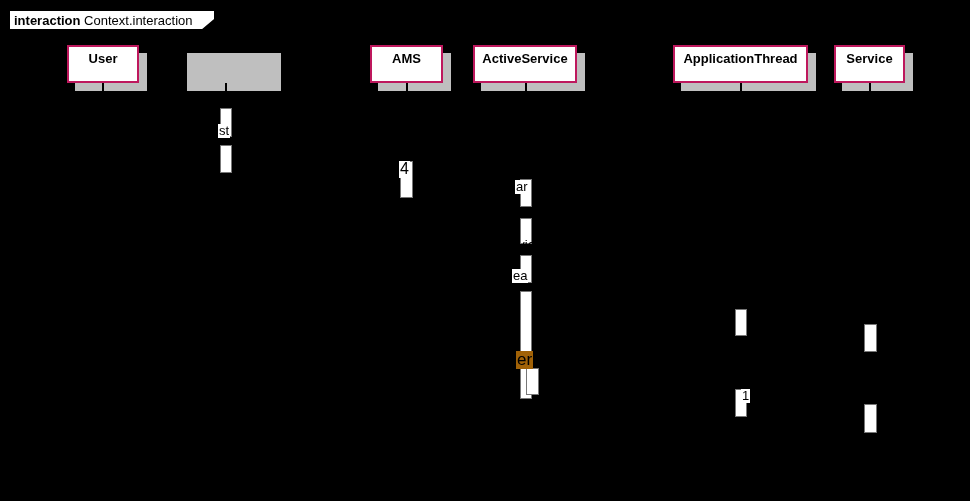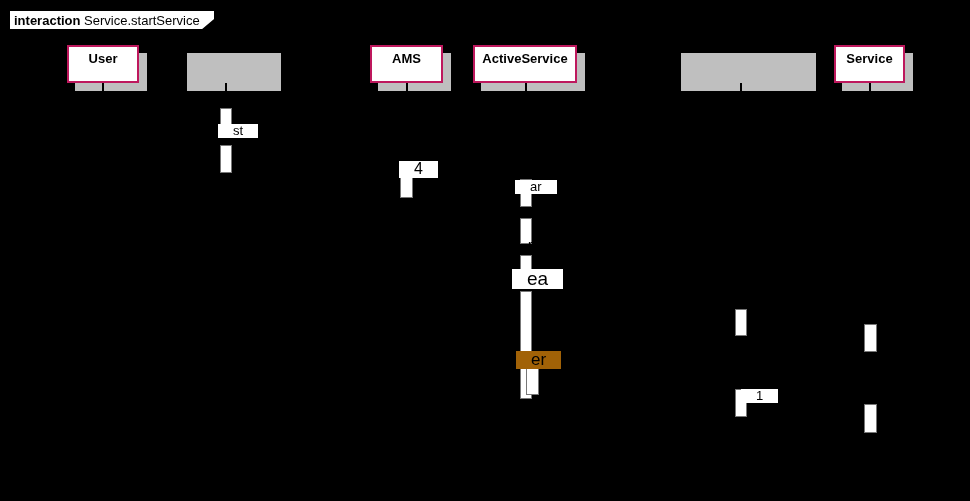--- a/index.html
+++ b/index.html
@@ -31,33 +31,33 @@
   }
   .hdr-label{font-size:13px;font-weight:bold;color:#000;line-height:1.1;}
   
   .activation{
     position:absolute;background:#ffffff;border:1px solid #777777;
     box-sizing:border-box;z-index:4;
   }
   
   .fragment{
     position:absolute;color:#000000;line-height:1.05;white-space:pre;
-    z-index:5;overflow:hidden;padding:0 15px;
+    z-index:5;overflow:hidden;padding:0 1px;
   }
 </style>
 </head>
 <body>
 
 <div id="stage">
 
   <div class="frame-label">
     <svg width="208" height="22" viewBox="0 0 208 22">
       <path d="M1,1 H207 V10.5 L194.5,21 H1 Z" fill="#ffffff" stroke="#000000" stroke-width="2"></path>
     </svg>
-    <div class="frame-text"><span class="kw">interaction</span><span> Service.startService</span></div>
+    <div class="frame-text"><span class="kw">interaction</span><span> Context.interaction</span></div>
   </div>
 
     <div class="hdr-shadow" style="left: 67px; width: 72px;"></div>
 
     <div class="hdr-shadow" style="left: 179px; width: 94px;"></div>
 
     <div class="hdr-shadow" style="left: 370px; width: 73px;"></div>
 
     <div class="hdr-shadow" style="left: 473px; width: 104px;"></div>
 
@@ -83,20 +83,23 @@
 
 
     <div class="hdr-box" style="left: 370px; width: 73px;">
       <span class="hdr-label">AMS</span>
     </div>
 
     <div class="hdr-box" style="left: 473px; width: 104px;">
       <span class="hdr-label">ActiveService</span>
     </div>
 
+    <div class="hdr-box" style="left: 673px; width: 135px;">
+      <span class="hdr-label">ApplicationThread</span>
+    </div>
 
     <div class="hdr-box" style="left: 834px; width: 71px;">
       <span class="hdr-label">Service</span>
     </div>
 
     <div class="activation" style="left: 219.5px; top: 108px; width: 12px; height: 29px;"></div>
 
     <div class="activation" style="left: 219.5px; top: 145px; width: 12px; height: 28px;"></div>
 
     <div class="activation" style="left: 399.5px; top: 161px; width: 13px; height: 37px;"></div>
@@ -120,19 +123,19 @@
     <div class="activation" style="left: 864px; top: 404px; width: 13px; height: 29px;"></div>
 
     <div class="fragment" style="left: 218px; top: 124px; font-size: 13px; background-color: rgb(255, 255, 255);">st</div>
 
     <div class="fragment" style="left: 399px; top: 161px; font-size: 16px; background-color: rgb(255, 255, 255);">4</div>
 
     <div class="fragment" style="left: 515px; top: 180px; font-size: 13px; background-color: rgb(255, 255, 255);">ar</div>
 
     <div class="fragment" style="left: 513px; top: 238px; font-size: 13px; background-color: transparent; height: 6px;">rvice</div>
 
-    <div class="fragment" style="left: 512px; top: 269px; font-size: 19px; background-color: rgb(255, 255, 255);">ea</div>
+    <div class="fragment" style="left: 512px; top: 269px; font-size: 13px; background-color: rgb(255, 255, 255);">ea</div>
 
     <div class="fragment" style="left: 516px; top: 351px; font-size: 17px; background-color: #a16207;">er</div>
 
     <div class="fragment" style="left: 741px; top: 389px; font-size: 13px; background-color: rgb(255, 255, 255);">1</div>
 
 </div>
 
 </body></html>

